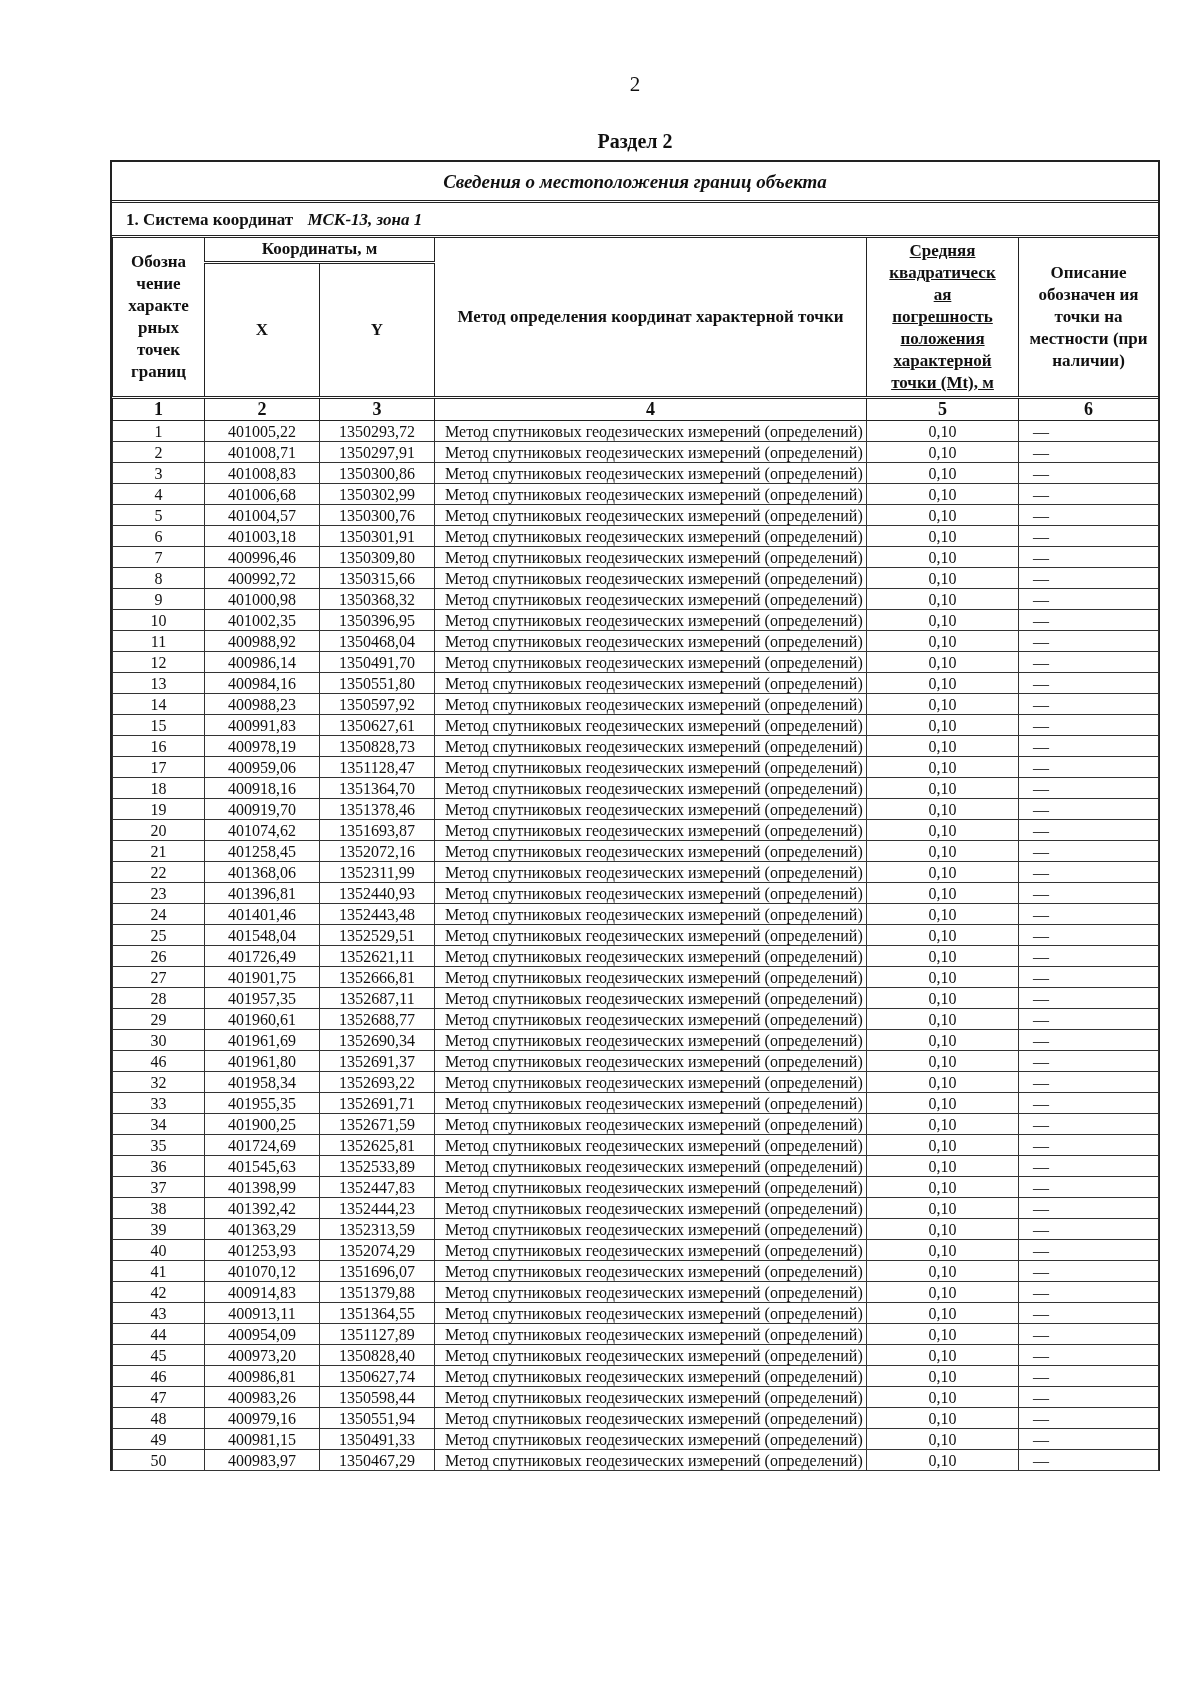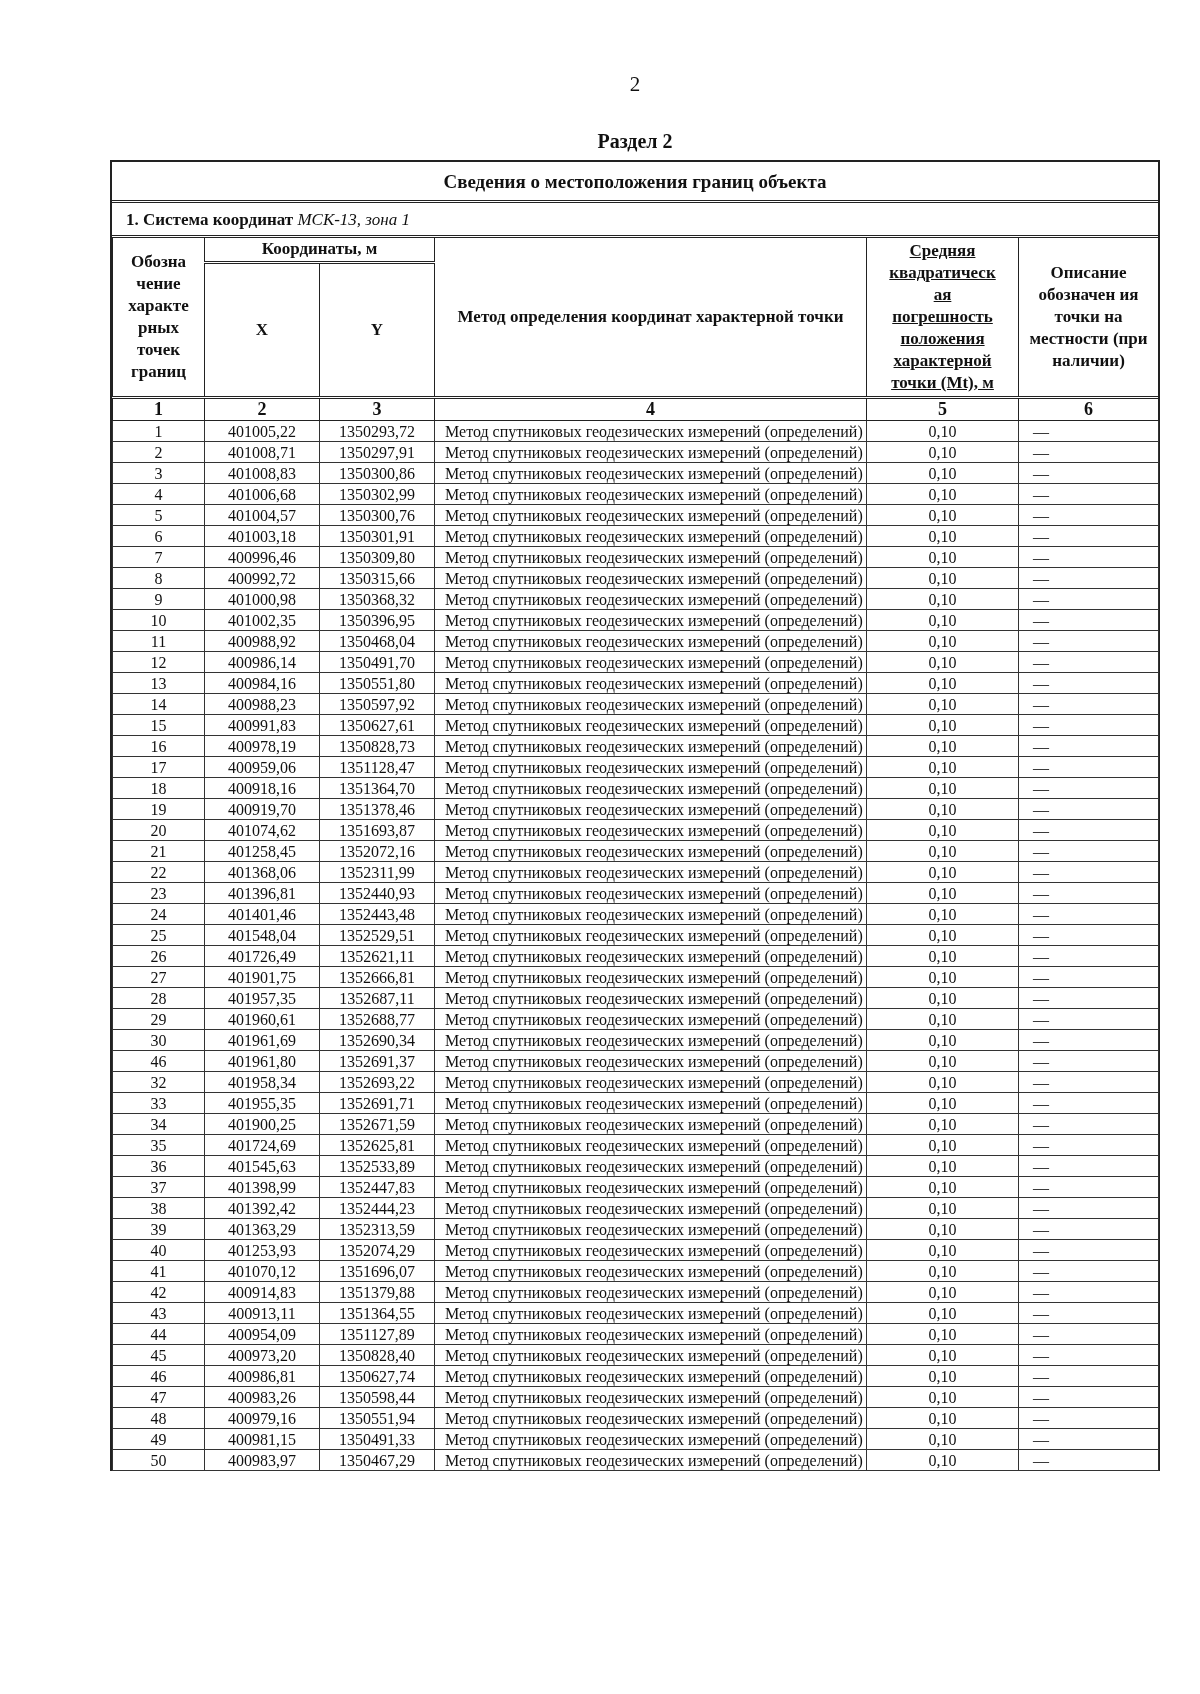--- a/index.html
+++ b/index.html
@@ -7,23 +7,23 @@
     width: 1200px; height: 1694px; position: relative; overflow: hidden;
     font-family: "Liberation Serif", "DejaVu Serif", serif; color: #111;
   }
   .page-number { position: absolute; top: 72px; left: 0; width: 1270px; text-align: center; font-size: 21px; }
   .section-title { position: absolute; top: 130px; left: 0; width: 1270px; text-align: center; font-size: 20px; font-weight: bold; }
   .doc {
     position: absolute; left: 110px; top: 160px; width: 1046px;
     border-left: 2px solid #222; border-right: 2px solid #222;
   }
   .bar { border-top: 2px solid #222; font-size: 17px; }
-  .bar.title { text-align: center; font-weight: bold; font-size: 19px; height: 38px; line-height: 40px; }
+  .bar.title { text-align: center; font-weight: bold; font-size: 19px; height: 38px; line-height: 40px; font-style: italic; }
   .bar.system { height: 32px; line-height: 34px; padding-left: 14px; font-weight: bold; border-top: 3px double #222; }
-  .bar.system i { font-weight: normal; font-style: italic; }
+  .bar.system i { font-weight: bold; font-style: italic; margin-left: 10px; }
   .bar.points { height: 30px; line-height: 32px; padding-left: 14px; font-weight: bold; border-top: 4px double #222; }
   table { border-collapse: collapse; width: 1046px; table-layout: fixed; }
   .hdr td { border: 1px solid #222; text-align: center; font-weight: bold; font-size: 17px; line-height: 22px; padding: 0; vertical-align: middle; }
   .hdr { border-top: 3px double #222; }
   .colnums td { border: 1px solid #222; text-align: center; font-weight: bold; font-size: 18px; height: 21px; line-height: 21px; padding: 0; }
   .colnums { border-top: 3px double #222; }
   .rows td { border: 1px solid #333; font-size: 16px; height: 20px; line-height: 19px; padding: 0; text-align: center; white-space: nowrap; overflow: hidden; }
   .rows td.method { text-align: left; padding-left: 10px; margin-left: 48px; }
   .rows td.desc { text-align: left; padding-left: 14px; }
 </style>

